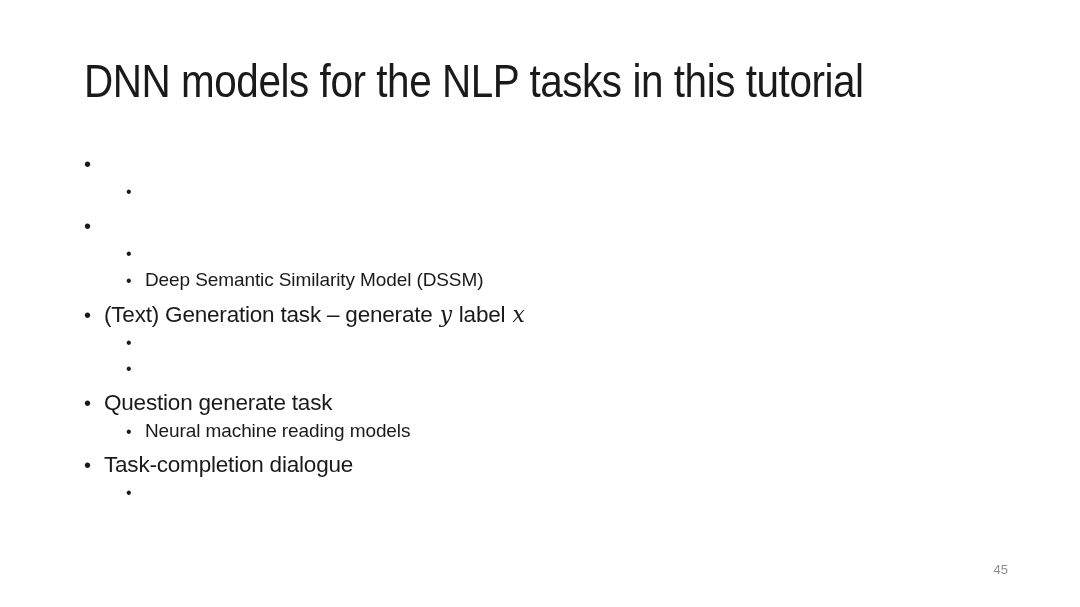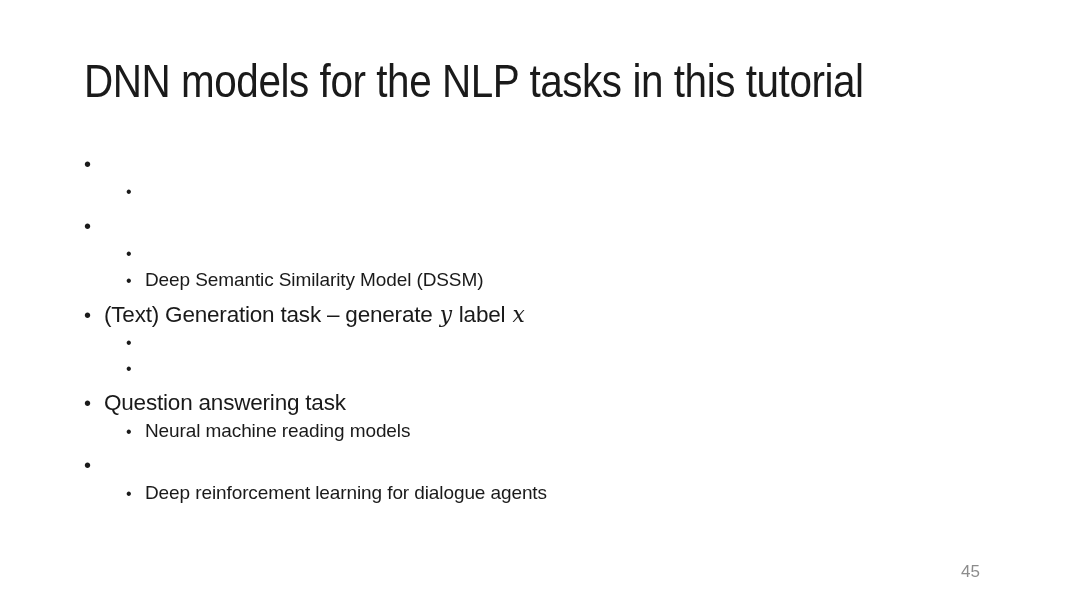--- a/index.html
+++ b/index.html
@@ -67,23 +67,23 @@
     font-size: 16px;
   }
   .math-var {
     font-family: "DejaVu Serif", serif;
     font-style: italic;
     font-size: 0.97em;
     padding: 0 1px;
   }
   .page-number {
     position: absolute;
-    right: 100px;
+    right: 72px;
     top: 562px;
-    font-size: 17px;
+    font-size: 13px;
     color: #8c8c8c;
   }
 </style>
 </head>
 <body>
 
 <div class="slide-title">DNN models for the NLP tasks in this tutorial</div>
 
 <div class="bullet-list">
     <div class="bullet-line level1">
@@ -107,28 +107,28 @@
       <span class="bullet-text"><span>(Text) Generation task – generate </span><span class="math-var">y</span><span> label </span><span class="math-var">x</span></span>
     </div>
     <div class="bullet-line level2">
       <span class="bullet-marker">•</span>
     </div>
     <div class="bullet-line level2">
       <span class="bullet-marker">•</span>
     </div>
     <div class="bullet-line level1">
       <span class="bullet-marker">•</span>
-      <span class="bullet-text"><span>Question answering task</span></span>
+      <span class="bullet-text"><span>Question generate task</span></span>
     </div>
     <div class="bullet-line level2">
       <span class="bullet-marker">•</span>
       <span class="bullet-text"><span>Neural machine reading models</span></span>
     </div>
     <div class="bullet-line level1">
       <span class="bullet-marker">•</span>
+      <span class="bullet-text"><span>Task-completion dialogue</span></span>
     </div>
     <div class="bullet-line level2">
       <span class="bullet-marker">•</span>
-      <span class="bullet-text"><span>Deep reinforcement learning for dialogue agents</span></span>
     </div>
   </div>
 
 <div class="page-number">45</div>
 
 </body></html>

